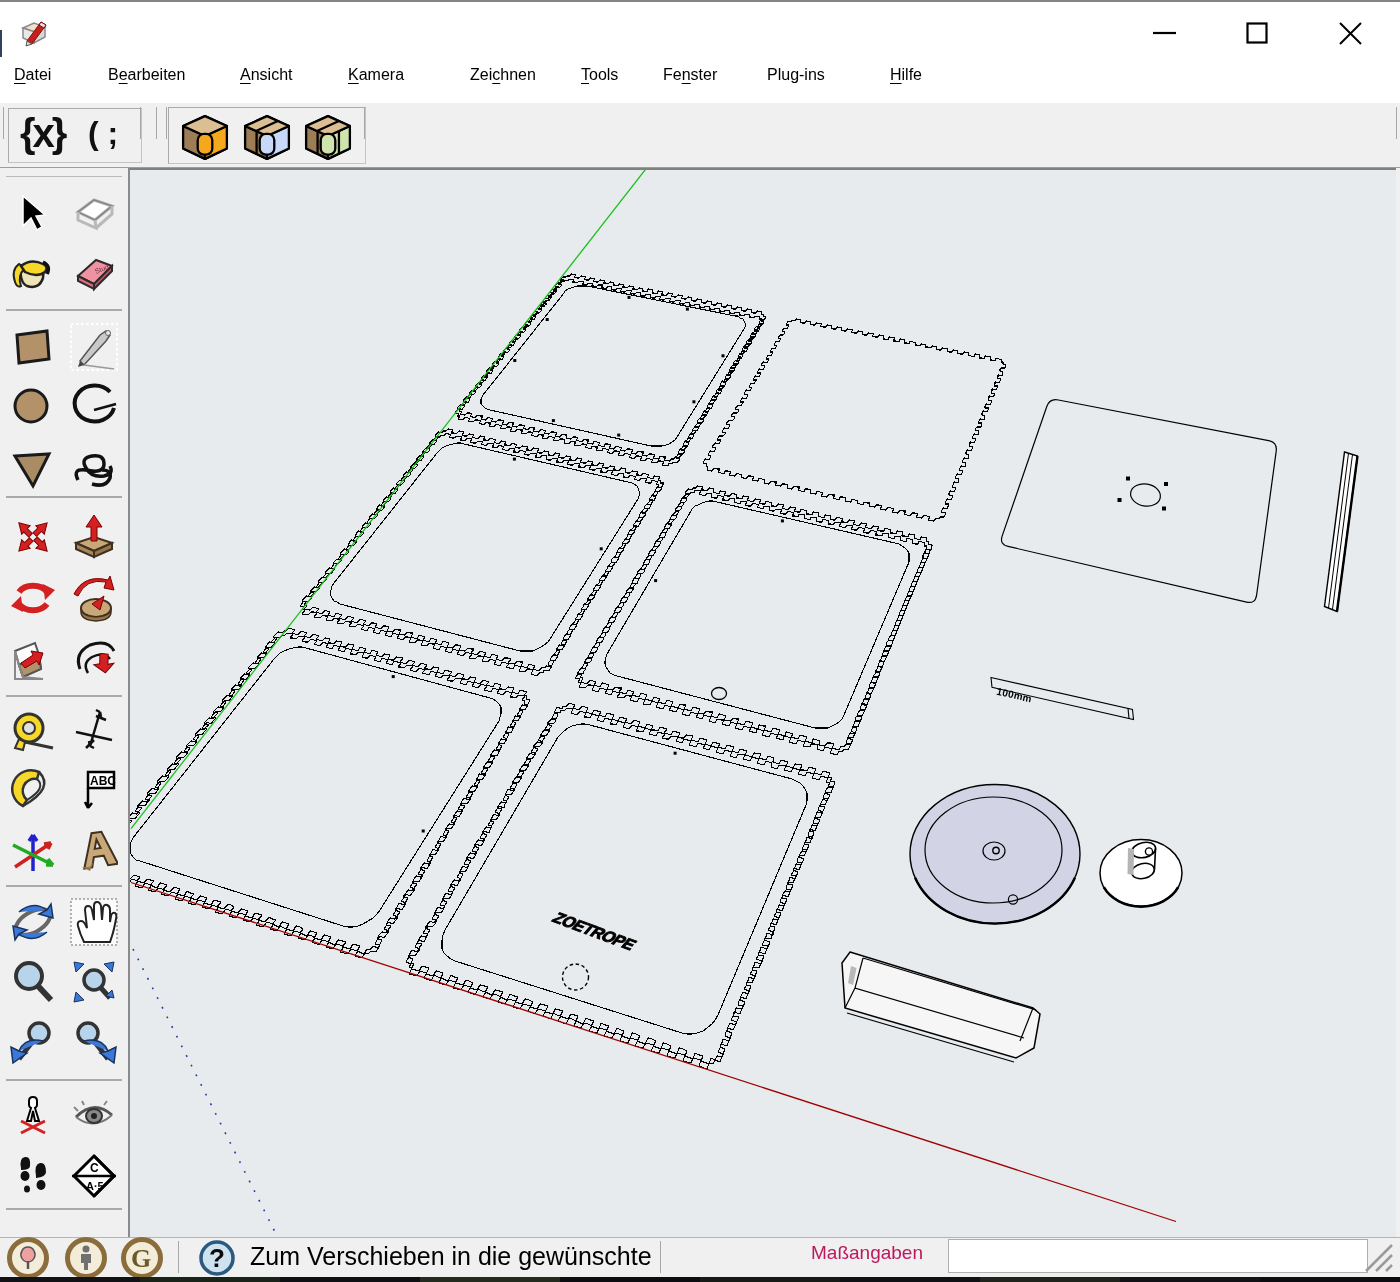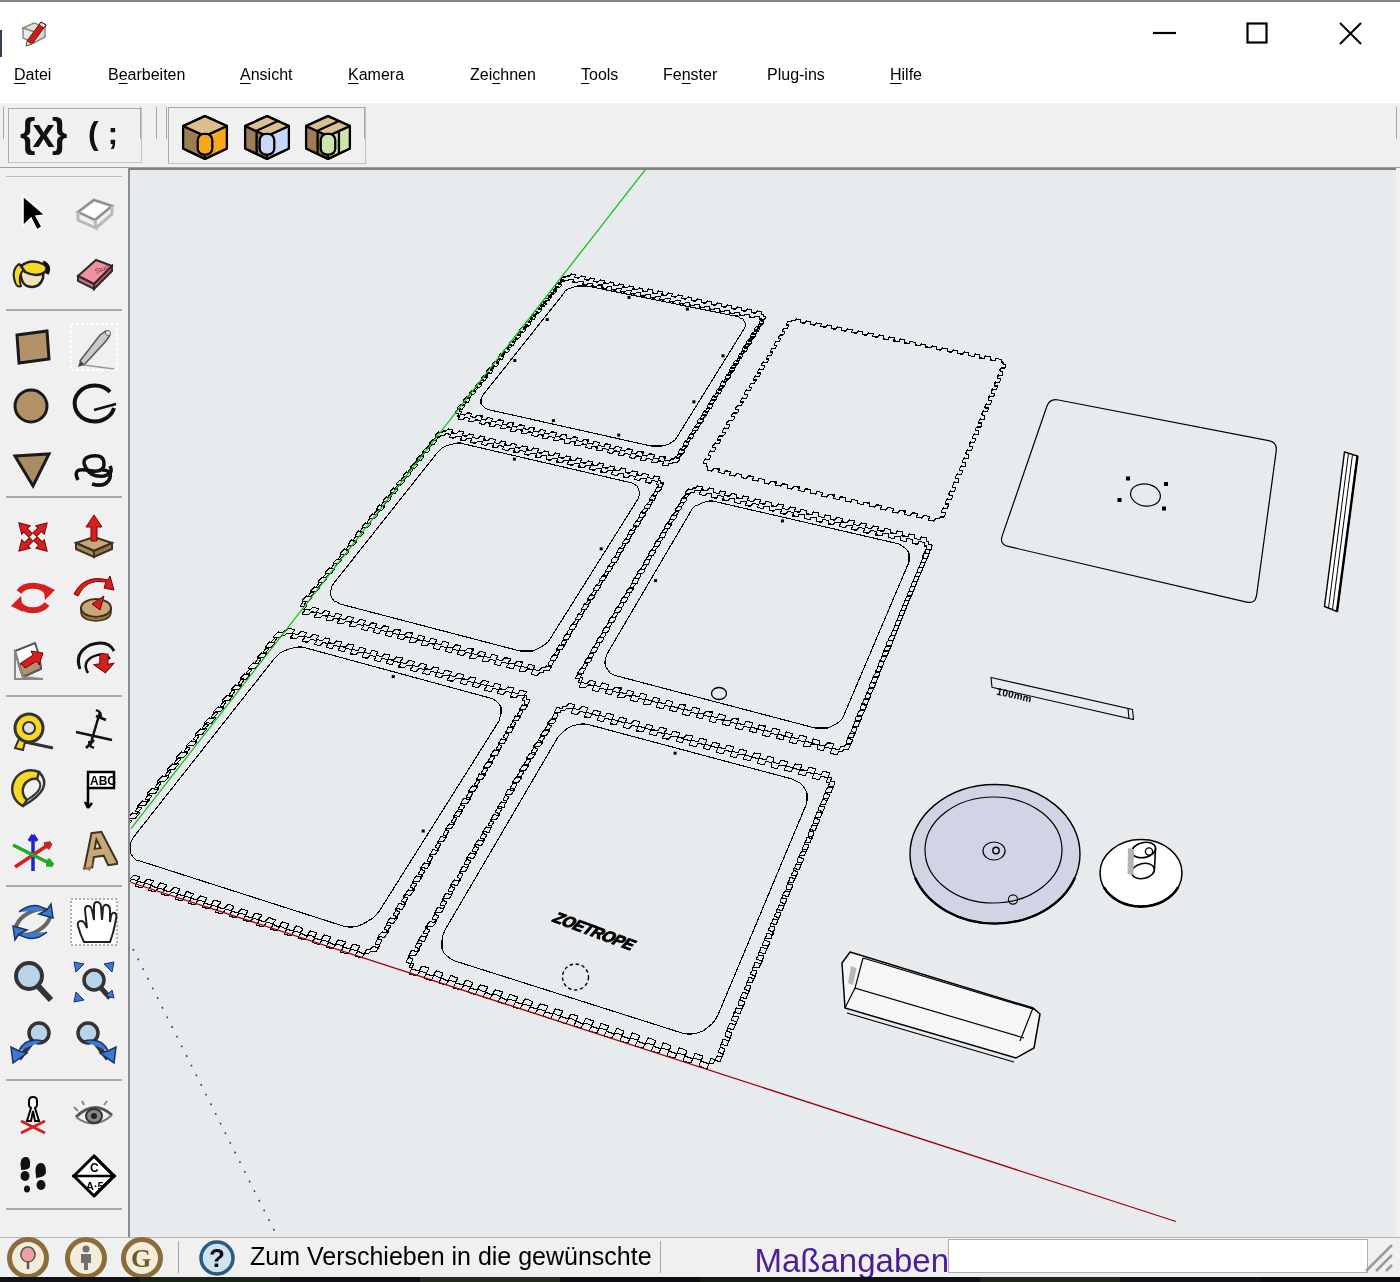--- a/index.html
+++ b/index.html
@@ -377,21 +377,21 @@
 <circle cx="21" cy="21" r="18.5" fill="#f2ecd8" stroke="#8a6d3b" stroke-width="5"></circle>
         <text x="10" y="30" font-size="26" font-weight="bold" fill="#6d5a28" font-family="Liberation Serif, serif">G</text>
       </svg>
 <div class="vsep" style="left:178px;top:3px"></div>
 <svg style="position:absolute;left:199px;top:2px" width="36" height="36" viewBox="0 0 36 36">
 <circle cx="18" cy="18" r="16" fill="#cfe2f0" stroke="#2a5a80" stroke-width="3.5"></circle>
 <text x="10" y="27" font-size="26" font-weight="bold" fill="#0a0a0a">?</text>
       </svg>
 <div style="position:absolute;left:250px;top:4px;font-size:25px;color:#000;white-space:nowrap;width:405px;overflow:hidden">Zum Verschieben in die gewünschte Position ziehen</div>
 <div class="vsep" style="left:660px;top:3px"></div>
-<div style="position:absolute;right:451px;top:4px;font-size:33px;color:#4c1d95">Maßangaben</div>
+<div style="position:absolute;right:477px;top:4px;font-size:19px;color:#be185d">Maßangaben</div>
 <div style="position:absolute;left:948px;top:1px;width:420px;height:34px;background:#fff;border:1px solid #aeaeae"></div>
 <svg style="position:absolute;left:1352px;top:5px" width="42" height="30" viewBox="0 0 42 30">
 <g stroke="#9a9a9a" stroke-width="2.5">
           <line x1="14" y1="28" x2="40" y2="2"></line>
           <line x1="24" y1="28" x2="40" y2="12"></line>
           <line x1="34" y1="28" x2="40" y2="22"></line>
         </g>
       </svg>
 </div>
 

